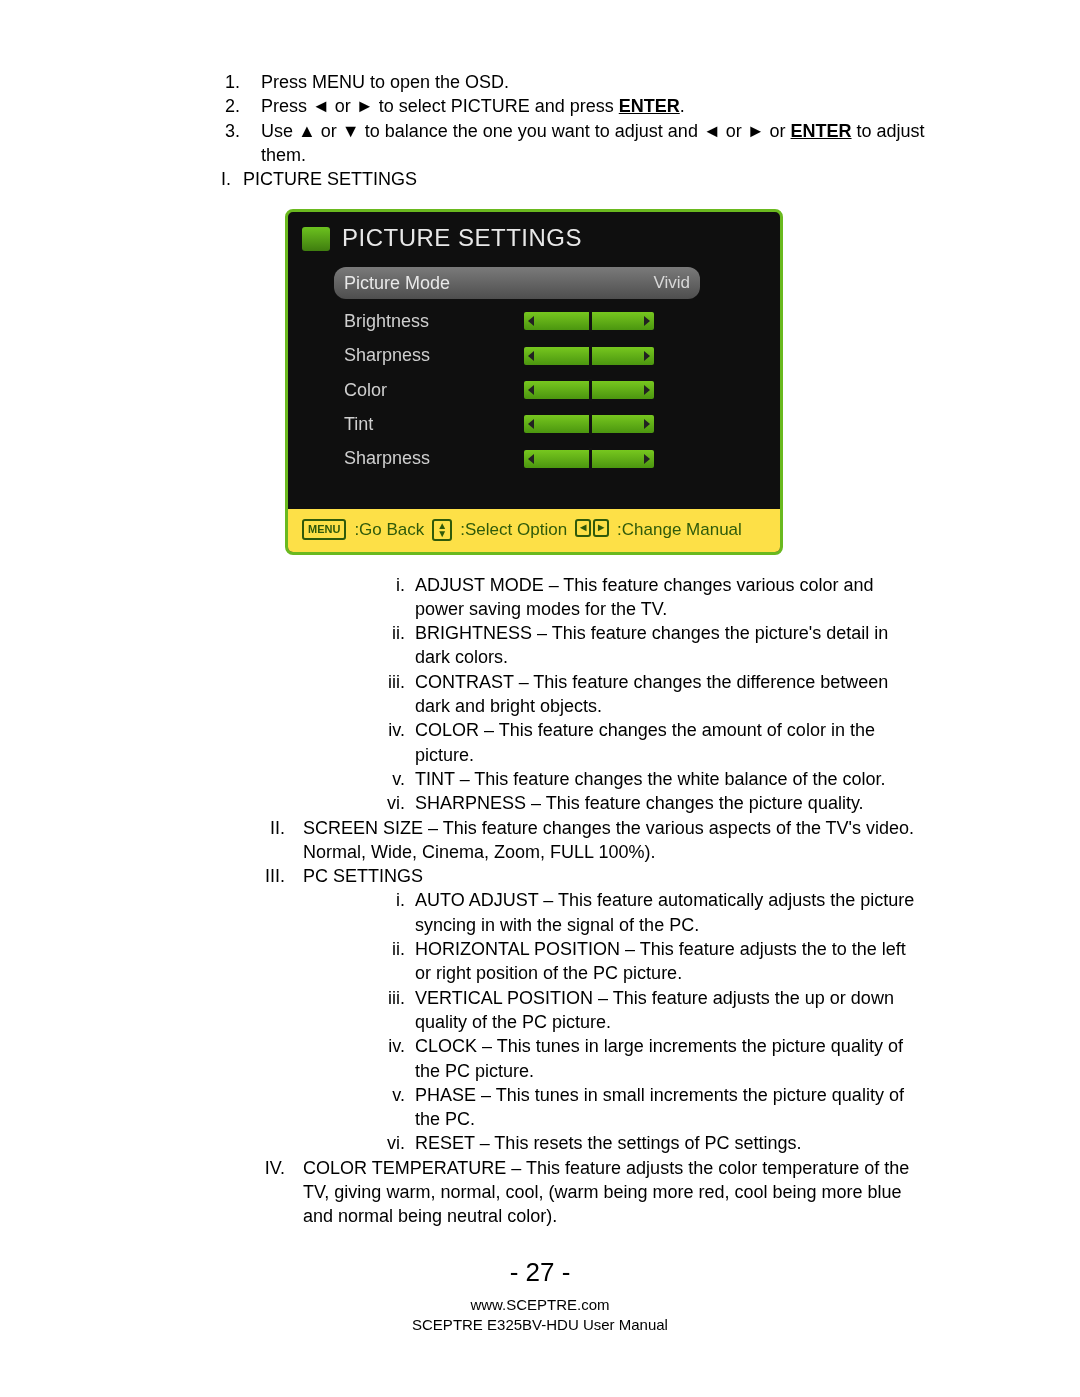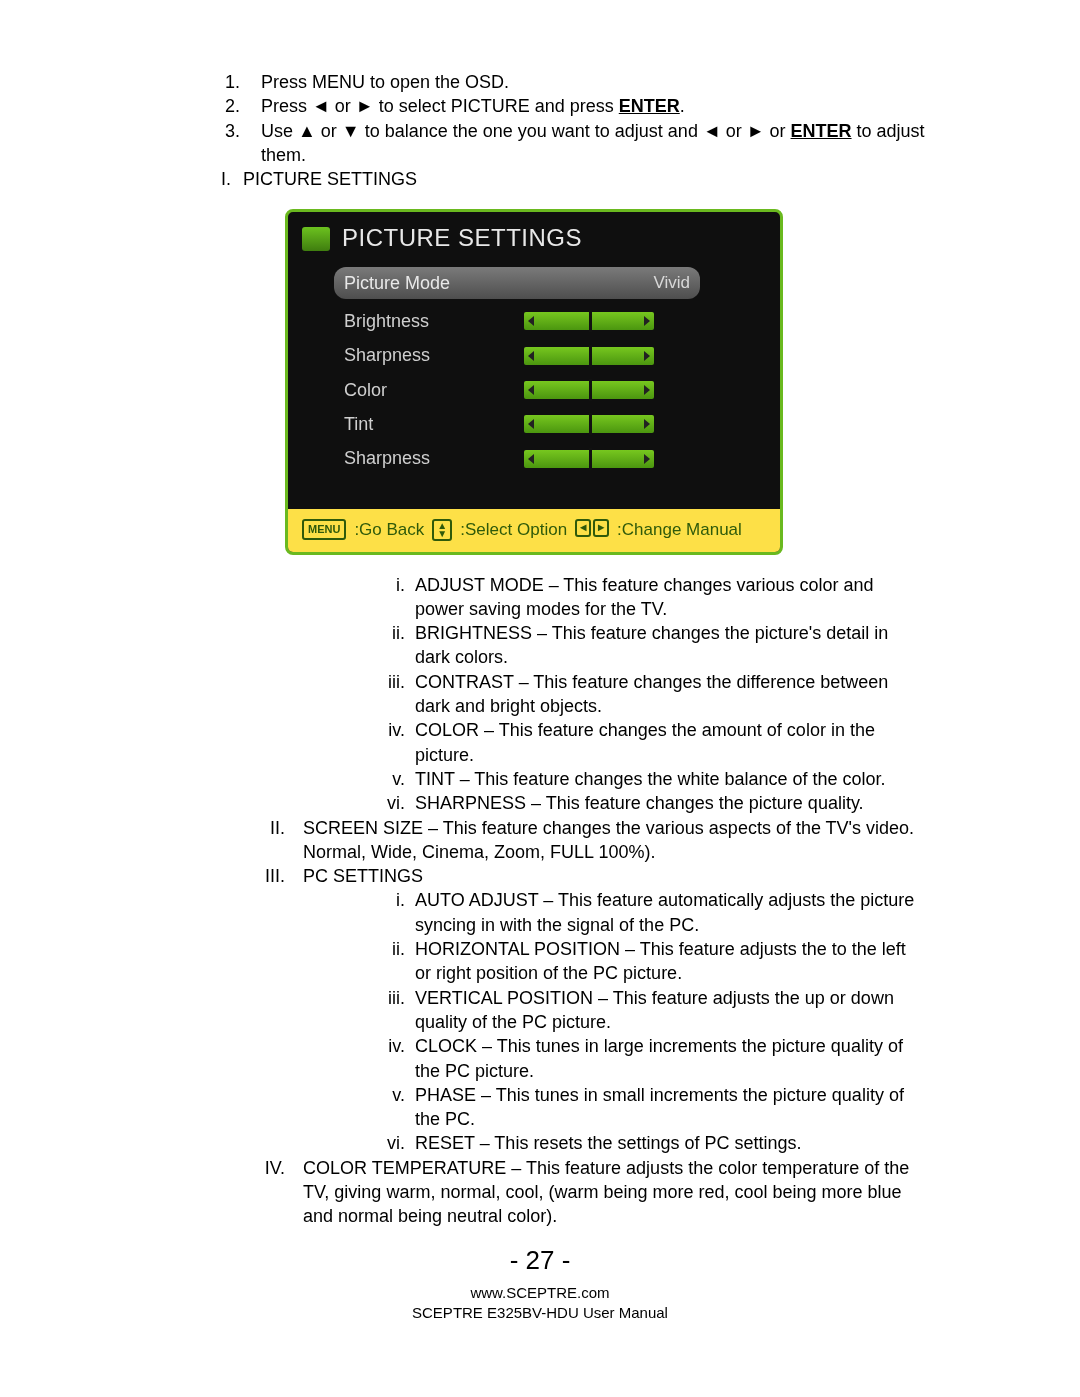--- a/index.html
+++ b/index.html
@@ -132,21 +132,21 @@
   .ico-lr span {
     border:2px solid #2f5a0a;
     border-radius:3px;
     width:16px;height:18px;
     display:flex;align-items:center;justify-content:center;
     font-size:11px;
   }
 
   .footer {
     position: absolute;
-    bottom: 74px;
+    bottom: 62px;
     left: 0;
     width: 100%;
     text-align: center;
     font-size: 18px;
   }
   .pgnum { font-size: 26px; margin-bottom:4px; }
   .finfo { font-size: 15px; }
 </style>
 </head>
 <body>

